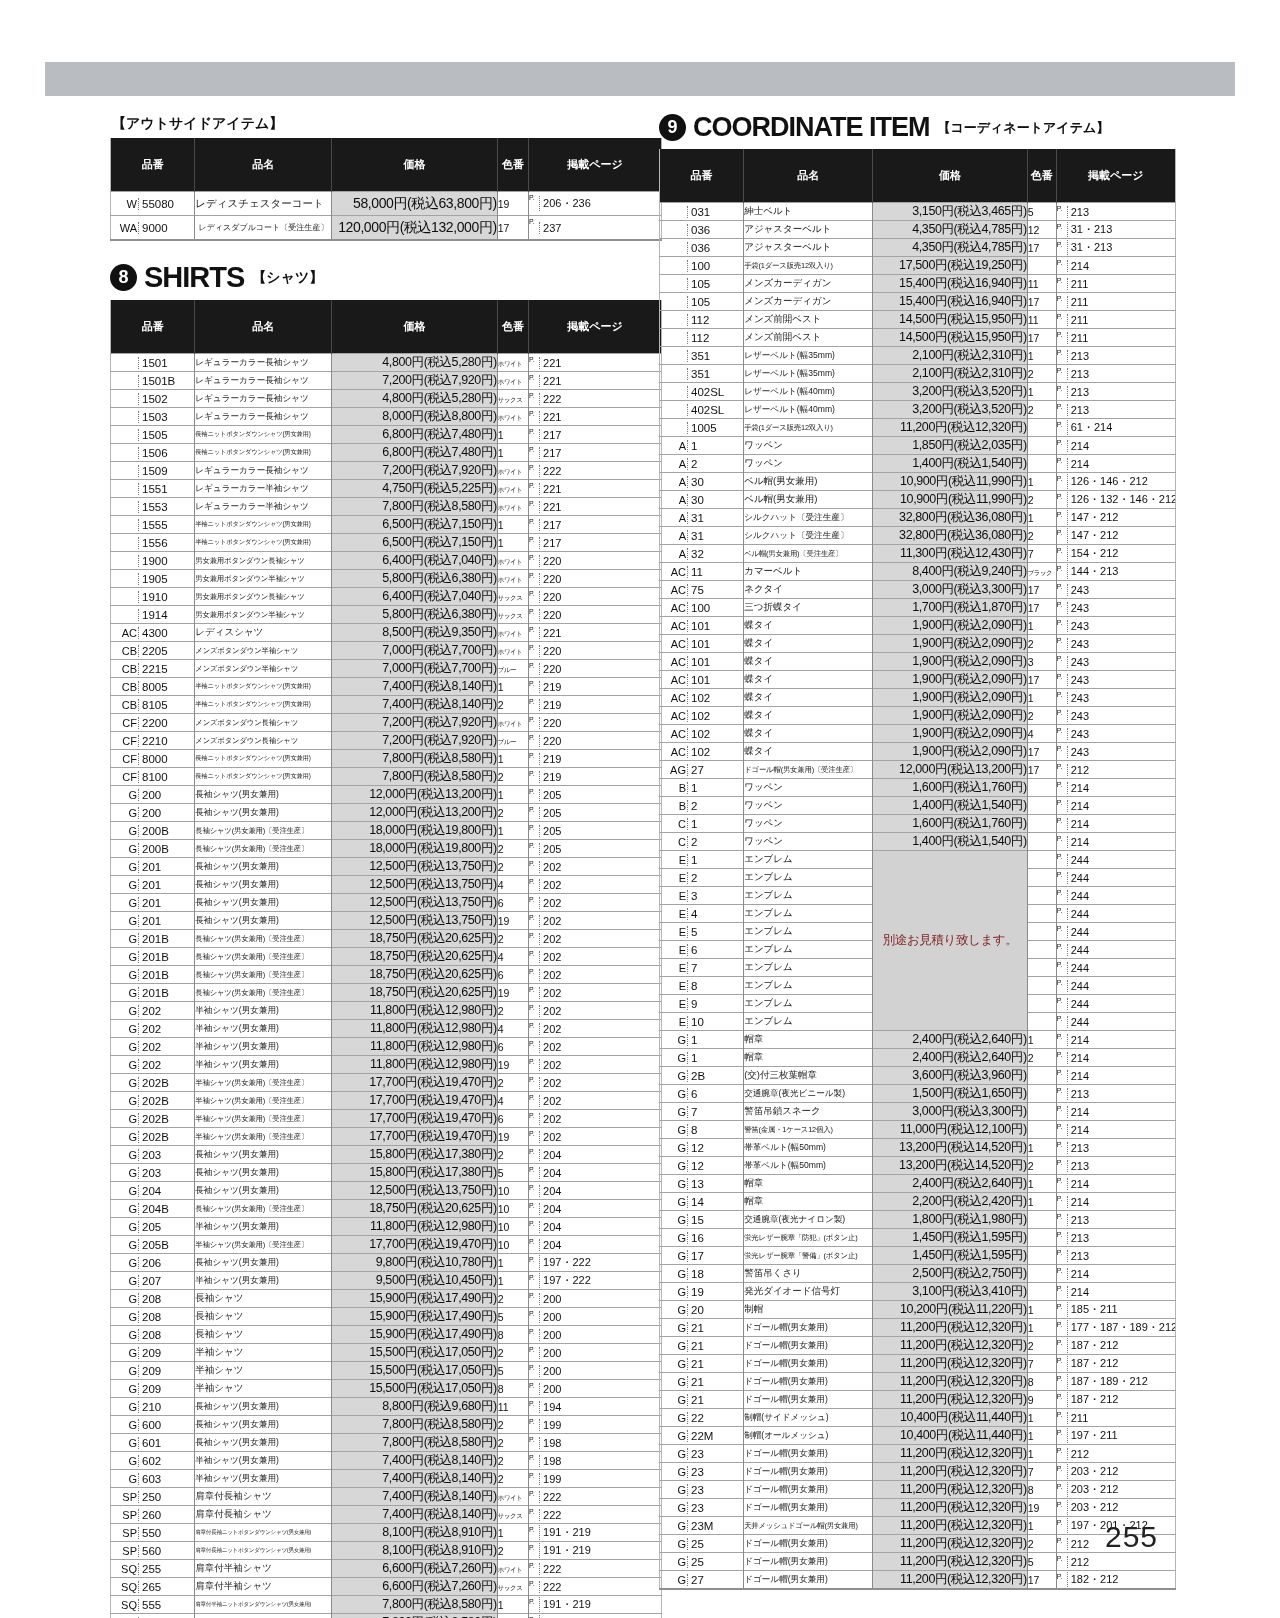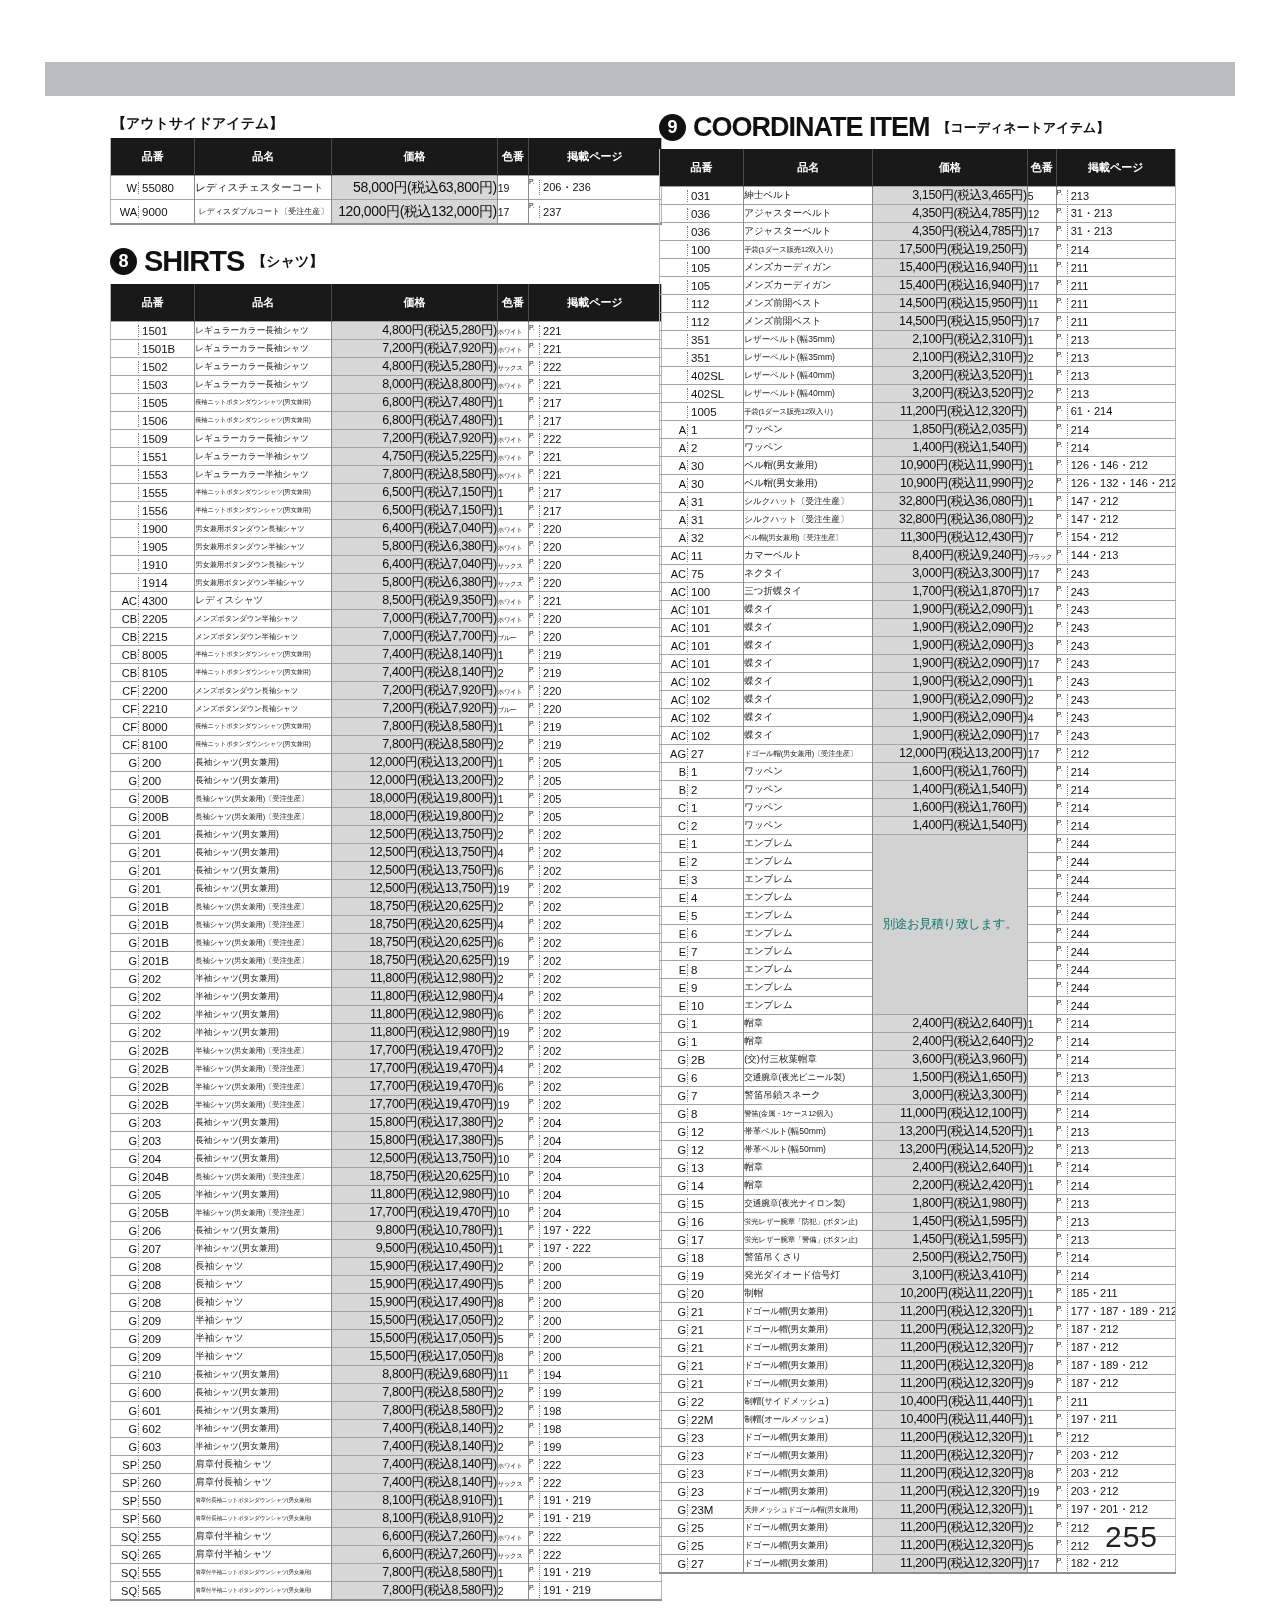--- a/index.html
+++ b/index.html
@@ -14,40 +14,40 @@
   .sec-head{display:flex;align-items:center;margin:20px 0 6px 0;}
   .sec-head.first{margin-top:0;}
   .num-circle{flex:0 0 auto;width:27px;height:27px;border-radius:50%;background:#111;color:#fff;
               font-weight:bold;font-size:18px;display:flex;align-items:center;justify-content:center;margin-right:7px;}
   .sec-title{font-size:29px;font-weight:bold;letter-spacing:-1px;white-space:nowrap;}
   .sec-sub{font-size:14px;font-weight:bold;margin-left:8px;white-space:nowrap;}
 
   table.catalog{border-collapse:collapse;table-layout:fixed;width:100%;
                 border-left:1px solid #b5b5b5;border-right:1px solid #b5b5b5;border-bottom:2px solid #8f8f8f;}
   table.catalog th{background:#191919;color:#fff;font-size:11px;font-weight:bold;height:21px;
-                   padding:8px 2px;border-left:1px solid #4a4a4a;overflow:hidden;white-space:nowrap;}
+                   padding:16px 2px;border-left:1px solid #4a4a4a;overflow:hidden;white-space:nowrap;}
   table.catalog th:first-child{border-left:none;}
   table.catalog td{border-top:1px solid #a3a3a3;height:17px;padding:0;vertical-align:middle;
                    overflow:hidden;white-space:nowrap;}
   table.outside td{height:23px;}
   table.catalog td.c-name,table.catalog td.c-price,table.catalog td.c-color,table.catalog td.c-pages{border-left:1px solid #8a8a8a;}
 
   .code-wrap{display:flex;align-items:center;height:100%;}
   .pfx{flex:0 0 26px;text-align:right;font-size:11px;padding-right:1px;}
   .cnum{flex:1;border-left:1px dotted #777;padding-left:3px;font-size:11.5px;text-align:left;}
 
   td.c-name{padding-left:3px;color:#1a1a1a;}
   .n-m{font-size:9.5px;margin-top:40px;} .n-s{font-size:8.6px;} .n-xs{font-size:7.4px;letter-spacing:-0.2px;}
   .n-xxs{font-size:6.3px;letter-spacing:-0.2px;} .n-xxxs{font-size:5.6px;letter-spacing:-0.3px;}
   table.outside td.c-name{font-size:10.5px;}
   table.outside td.c-name.n-long{font-size:8px;text-align:center;}
 
   td.c-price{background:#d7d7d7;text-align:right;padding-right:3px;font-size:12.5px;letter-spacing:-0.4px;color:#0d0d0d;}
   table.outside td.c-price{font-size:14px;}
-  td.quote-cell{background:#d2d2d2;text-align:center;font-size:12.5px;color:#0f766e;}
+  td.quote-cell{background:#d2d2d2;text-align:center;font-size:12.5px;color:#7f1d1d;}
 
   td.c-color{padding-left:2px;font-size:10.5px;}
   td.c-color .tinycolor{font-size:6.4px;letter-spacing:-0.4px;}
 
   td.c-pages{padding-left:2px;}
   .pg-wrap{display:flex;align-items:center;height:100%;}
   .pg-p{font-size:7px;flex:0 0 10px;align-self:flex-start;padding-top:2px;}
   .pg-n{font-size:11px;border-left:1px dotted #777;padding-left:3px;}
 </style>
 </head>

